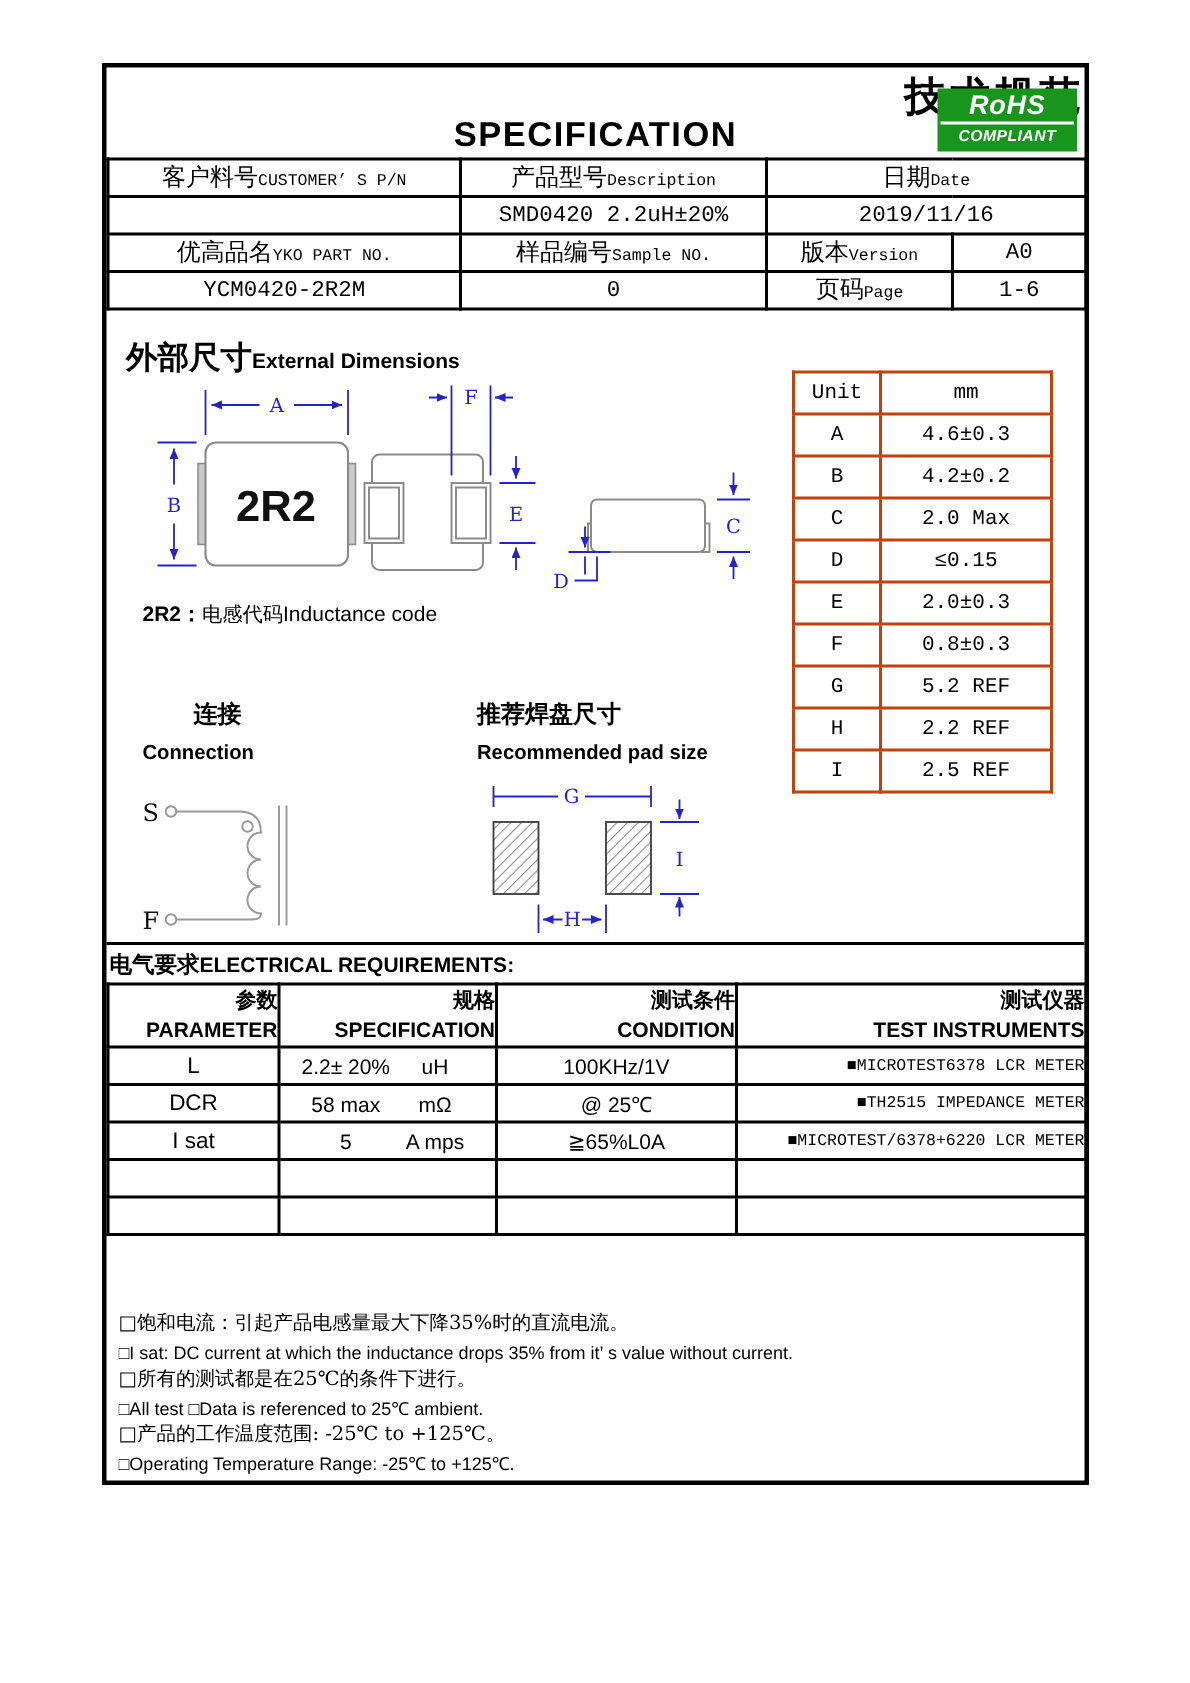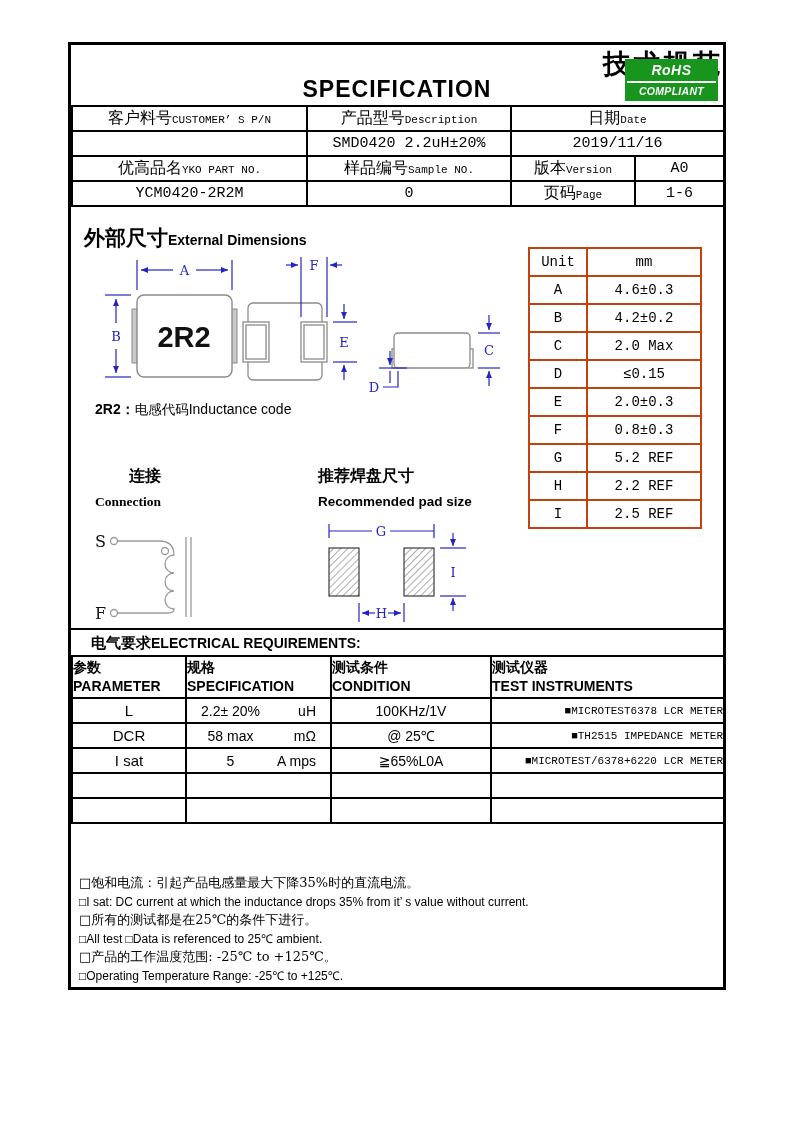--- a/index.html
+++ b/index.html
@@ -12,21 +12,21 @@
   .doc  { position:absolute; left:68px; top:42px; width:652px; height:942px; border:3px solid #000; background:#fff; }
 
   
   .title-block { position:absolute; top:0; left:0; width:652px; height:60px; }
   .title-cn { position:absolute; top:1px; left:0; right:0; text-align:right;
               font-size:27px; font-weight:bold; letter-spacing:3px; font-family:"DejaVu Serif",serif;margin-left:11px; }
   .title-en { position:absolute; top:31px; left:0; right:0; text-align:center;
               font-size:23px; font-weight:bold; letter-spacing:1px; }
   .rohs { position:absolute; top:14px; right:5px; width:93px; height:42px;
           color:#fff; text-align:center; font-style:italic; font-weight:bold; }
-  .rohs .l1 { font-size:14px; line-height:22px; letter-spacing:.5px; }
+  .rohs .l1 { font-size:18px; line-height:22px; letter-spacing:.5px; }
   .rohs .sep { height:2px; background:#fff; margin:0 2px; }
   .rohs .l2 { font-size:10.5px; line-height:16px; letter-spacing:.3px; }
 
   
   table.info { position:absolute; top:60px; left:0; width:652px; border-collapse:collapse; table-layout:fixed; }
   table.info td { border:2px solid #000; height:23px; text-align:center; vertical-align:middle; padding:0 2px; overflow:hidden; }
   .lbl-cn { font-family:"DejaVu Serif",serif; font-size:16px; }
   .lbl-en { font-family:"Liberation Mono",monospace; font-size:11px; }
   .val    { font-family:"Liberation Mono",monospace; font-size:15px; }
 
@@ -39,42 +39,42 @@
   .marking-note { position:absolute; left:24px; top:356px; white-space:nowrap; font-size:14px; }
   .mk-code { font-weight:bold; font-size:14px; }
   .mk-cn { font-family:"DejaVu Serif",serif; font-size:13.5px; }
   .mk-en { font-size:14px; }
 
   table.unit { position:absolute; left:457px; top:202px; width:172px; border-collapse:collapse; table-layout:fixed; }
   table.unit td { border:2px solid #c2410c; height:26px; text-align:center; vertical-align:middle;
                   font-family:"Liberation Mono",monospace; font-size:14px; padding:0; }
 
   .conn-cn { position:absolute; left:58px;  top:421px; font-family:"DejaVu Serif",serif; font-size:16px; font-weight:bold; }
-  .conn-en { position:absolute; left:24px;  top:449px; font-size:13.5px; font-weight:bold;font-family:Liberation Serif, serif; }
+  .conn-en { position:absolute; left:24px;  top:449px; font-size:13.5px; font-weight:bold; }
   .pad-cn  { position:absolute; left:247px; top:421px; font-family:"DejaVu Serif",serif; font-size:16px; font-weight:bold; }
   .pad-en  { position:absolute; left:247px; top:449px; font-size:13.5px; font-weight:bold; }
   svg.coil { position:absolute; left:18px;  top:480px; }
   svg.pads { position:absolute; left:248px; top:475px; }
 
   
   .elec-bar { position:absolute; top:583px; left:0; width:652px; height:27px; border-top:2px solid #000;
-              box-sizing:border-box; line-height:26px; padding-left:20px; white-space:nowrap; }
+              box-sizing:border-box; line-height:26px; padding-left:2px; white-space:nowrap; }
   .elec-cn { font-family:"DejaVu Serif",serif; font-size:15px; font-weight:bold; }
   .elec-en { font-size:14px; font-weight:bold; }
 
   table.elec { position:absolute; top:610px; left:0; width:652px; border-collapse:collapse; table-layout:fixed; }
   table.elec th, table.elec td { border:2px solid #000; padding:0; vertical-align:middle; }
-  table.elec th { height:40px; text-align:left; }
+  table.elec th { height:40px; text-align:right; }
   table.elec td { height:23px; }
   .th-cn { font-family:"DejaVu Serif",serif; font-size:14px; font-weight:bold; line-height:19px; }
   .th-en { font-size:14px; font-weight:bold; line-height:19px; }
   td.param { text-align:center; font-size:15px; }
   .spec-in { display:flex; align-items:center; padding:0 14px 0 10px; }
   .spec-in .v { flex:1; text-align:center; font-size:14px; }
-  .spec-in .u { width:52px; text-align:right; font-size:14px; }
+  .spec-in .u { width:52px; text-align:center; font-size:14px; }
   td.cond { text-align:center; font-size:14px; }
   td.instr { text-align:right; padding-left:5px; font-family:"Liberation Mono",monospace; font-size:11px; white-space:nowrap; overflow:hidden; }
 
   
   .notes { position:absolute; top:789px; left:0; width:652px; box-sizing:border-box; padding:40px 0 0 8px; }
   .note { line-height:18.6px; white-space:nowrap; overflow:hidden; }
   .note.cjk-line { font-family:"DejaVu Serif",serif; font-size:13px; }
   .note.en-line  { font-family:Liberation Sans, sans-serif; font-size:12px; }
 
   

